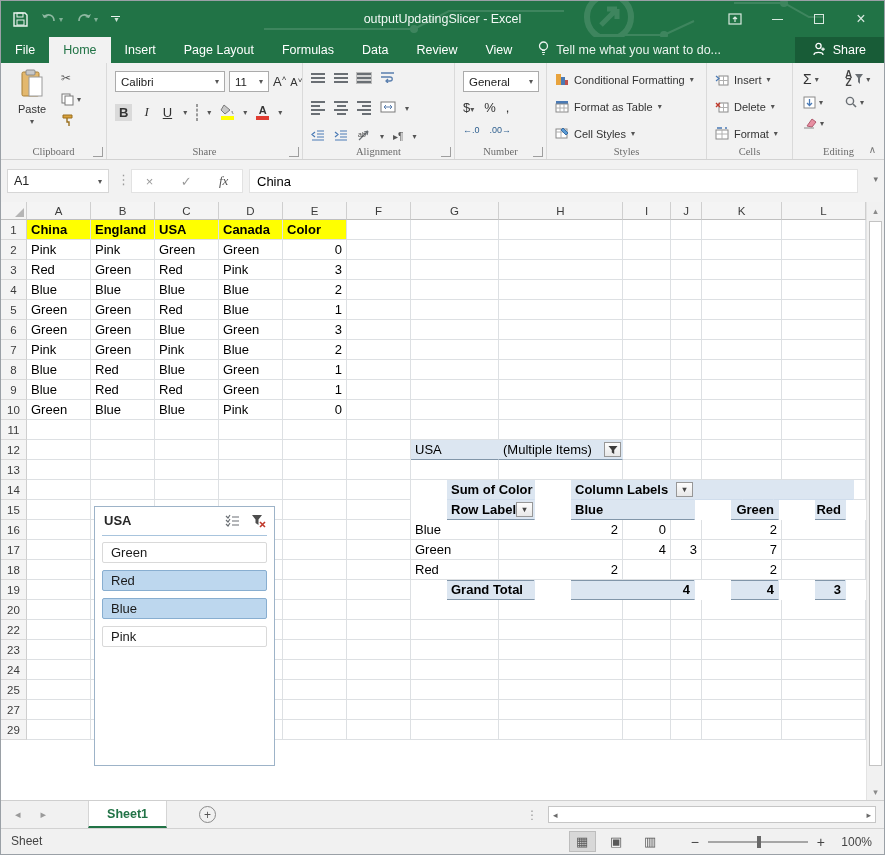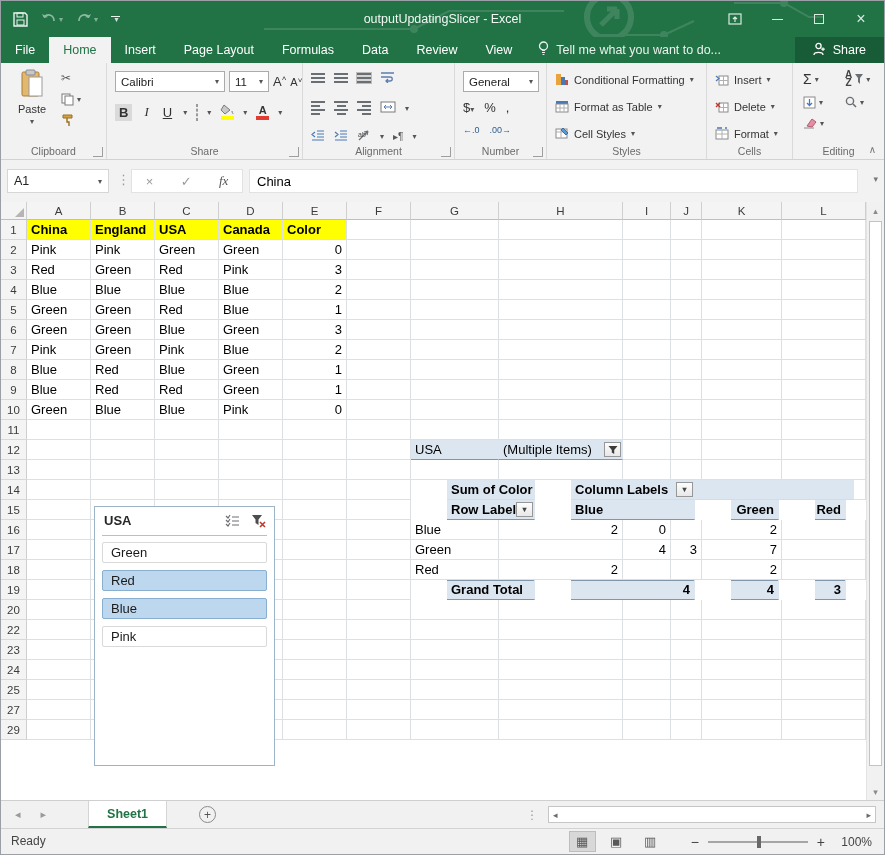--- a/index.html
+++ b/index.html
@@ -22,21 +22,21 @@
   
   .menubar { position:absolute; top:36px; left:0; right:0; height:26px; background:#217346; display:flex; align-items:stretch; color:#fff; font-size:12.5px; }
   .mtab { padding:0 14px; display:flex; align-items:center; cursor:default; }
   .mtab.active { background:#f2f2f2; color:#217346; }
   .tellme { display:flex; align-items:center; gap:7px; padding:0 12px; color:#eaf3ee; }
   .share { position:absolute; right:0; top:0; bottom:0; background:#185c37; display:flex; align-items:center; padding:0 18px; gap:7px; color:#fff; }
 
   
   .ribbon { position:absolute; top:62px; left:0; right:0; height:97px; background:#f2f2f2; border-bottom:1px solid #d2d2d2; font-size:11px; color:#444; }
   .rgroup { position:absolute; top:0; bottom:0; border-right:1px solid #dadada; }
-  .glabel { position:absolute; bottom:2px; left:0; right:0; text-align:center; color:#6b6b6b; font-size:10.5px; }
+  .glabel { position:absolute; bottom:2px; left:0; right:0; text-align:center; color:#6b6b6b; font-size:10.5px;font-family:Liberation Serif, serif; }
   .launcher { position:absolute; bottom:2px; right:3px; width:10px; height:10px; border-right:1.5px solid #8a8a8a; border-bottom:1.5px solid #8a8a8a; opacity:.8; }
   .g-clip { left:0; width:106px; }
   .paste-big { position:absolute; left:8px; top:6px; width:46px; height:72px; display:flex; flex-direction:column; align-items:center; gap:2px; }
   .paste-big .lbl { font-size:11px; color:#333; }
   .clip-mini { position:absolute; left:60px; top:8px; display:flex; flex-direction:column; gap:8px; }
   .mini-btn { display:flex; align-items:center; gap:3px; color:#555; }
   .g-font { left:106px; width:196px; }
   .combo { background:#fff; border:1px solid #ababab; height:21px; display:flex; align-items:center; padding:8px 5px; font-size:11.5px; color:#222; }
   .combo .sp { flex:1; }
   .caret { font-size:8px; color:#555; }
@@ -1113,21 +1113,21 @@
         <span>+</span>
       </div>
     <span class="hdots">⋮</span>
     <div class="hscroll">
       <span>◂</span>
       <span>▸</span>
     </div>
   </div>
 
   <div class="statusbar">
-    <span class="ready">Ready</span>
+    <span class="ready">Sheet</span>
     <div class="sb-right">
       <span class="vbtn active">▦</span>
       <span class="vbtn">▣</span>
       <span class="vbtn">▥</span>
       <span class="zoomgap"></span>
       <span style="font-size:14px;">−</span>
       <span class="ztrack">
           <span class="zhandle"></span>
         </span>
       <span style="font-size:14px;">+</span>

